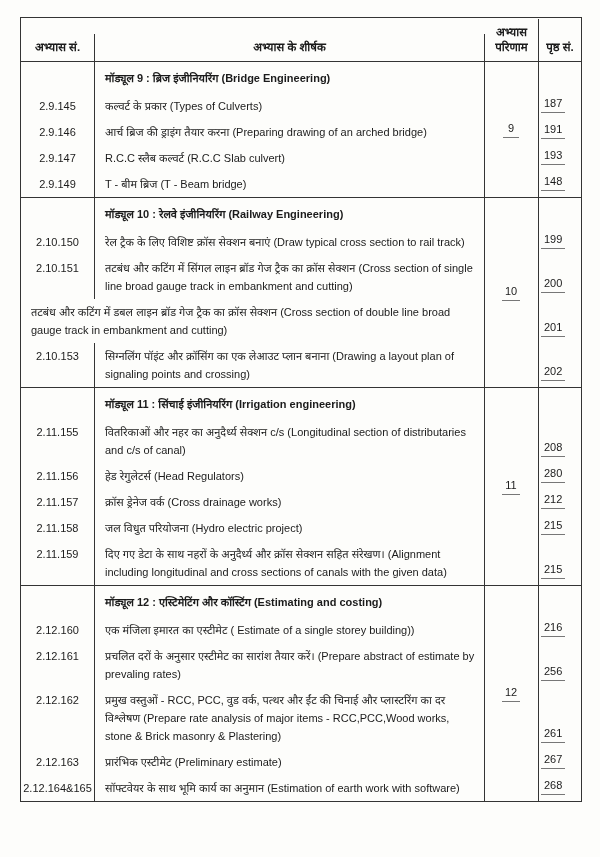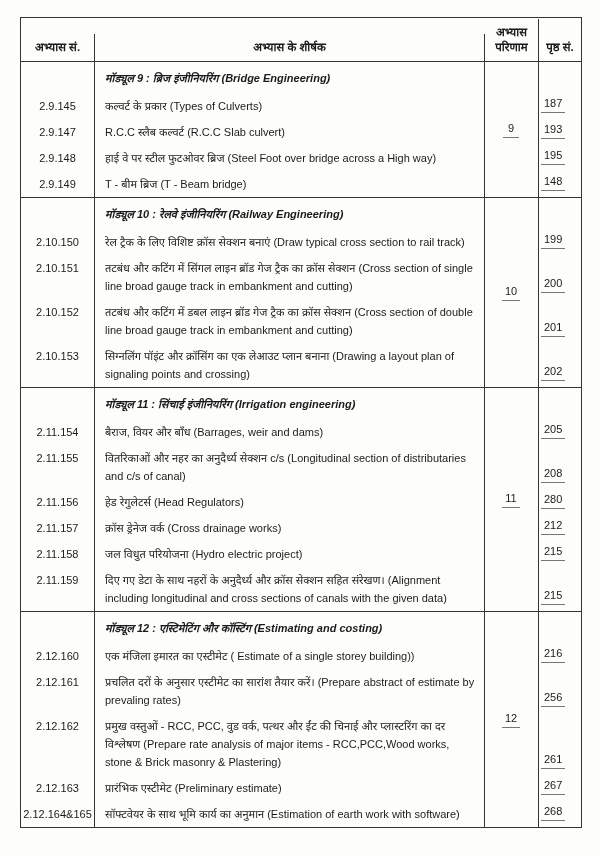--- a/index.html
+++ b/index.html
@@ -52,21 +52,21 @@
     text-align: center;
     font-weight: bold;
     font-size: 11.5px;
     line-height: 15px;
     padding: 6px 3px;
   }
   .module { position: relative; }
   .module + .module { border-top: 1.5px solid #343434; }
   .module-title-row .c-title {
     font-weight: bold;
-    padding-top: 7px; padding-bottom: 6px; font-style: italic;
+    padding-top: 7px; padding-bottom: 6px;
   }
   .outcome {
     position: absolute;
     top: 50%; right: 43px;
     transform: translateY(-50%);
     width: 54px;
     text-align: center;
     font-size: 11px;
   }
   .u {
@@ -99,36 +99,36 @@
           </div>
           <div class="row">
             <div class="c-no">2.9.145</div>
             <div class="c-title">कल्वर्ट के प्रकार (Types of Culverts)</div>
             <div class="c-out"></div>
             <div class="c-page">
               <span class="u">187</span>
             </div>
           </div>
           <div class="row">
+            <div class="c-no">2.9.146</div>
+            <div class="c-title">आर्च ब्रिज की ड्राइंग तैयार करना (Preparing drawing of an arched bridge)</div>
+            <div class="c-out"></div>
+            <div class="c-page">
+              <span class="u">191</span>
+            </div>
+          </div>
+          <div class="row">
             <div class="c-no">2.9.147</div>
             <div class="c-title">R.C.C स्लैब कल्वर्ट (R.C.C Slab culvert)</div>
             <div class="c-out"></div>
             <div class="c-page">
               <span class="u">193</span>
             </div>
           </div>
           <div class="row">
-            <div class="c-no">2.9.148</div>
-            <div class="c-title">हाई वे पर स्टील फुटओवर ब्रिज (Steel Foot over bridge across a High way)</div>
-            <div class="c-out"></div>
-            <div class="c-page">
-              <span class="u">195</span>
-            </div>
-          </div>
-          <div class="row">
             <div class="c-no">2.9.149</div>
             <div class="c-title">T - बीम ब्रिज (T - Beam bridge)</div>
             <div class="c-out"></div>
             <div class="c-page">
               <span class="u">148</span>
             </div>
           </div>
           <div class="outcome"><span class="u">9</span></div>
         </div>
         <div class="module">
@@ -148,21 +148,20 @@
           </div>
           <div class="row">
             <div class="c-no">2.10.151</div>
             <div class="c-title">तटबंध और कटिंग में सिंगल लाइन ब्रॉड गेज ट्रैक का क्रॉस सेक्शन (Cross section of single line broad gauge track in embankment and cutting)</div>
             <div class="c-out"></div>
             <div class="c-page">
               <span class="u">200</span>
             </div>
           </div>
           <div class="row">
-            <div class="c-no">2.10.152</div>
             <div class="c-title">तटबंध और कटिंग में डबल लाइन ब्रॉड गेज ट्रैक का क्रॉस सेक्शन (Cross section of double line broad gauge track in embankment and cutting)</div>
             <div class="c-out"></div>
             <div class="c-page">
               <span class="u">201</span>
             </div>
           </div>
           <div class="row">
             <div class="c-no">2.10.153</div>
             <div class="c-title">सिग्नलिंग पॉइंट और क्रॉसिंग का एक लेआउट प्लान बनाना (Drawing a layout plan of signaling points and crossing)</div>
             <div class="c-out"></div>
@@ -171,28 +170,20 @@
             </div>
           </div>
           <div class="outcome"><span class="u">10</span></div>
         </div>
         <div class="module">
           <div class="row module-title-row">
             <div class="c-no"></div>
             <div class="c-title">मॉड्यूल 11 : सिंचाई इंजीनियरिंग (Irrigation engineering)</div>
             <div class="c-out"></div>
             <div class="c-page"></div>
-          </div>
-          <div class="row">
-            <div class="c-no">2.11.154</div>
-            <div class="c-title">बैराज, वियर और बाँध (Barrages, weir and dams)</div>
-            <div class="c-out"></div>
-            <div class="c-page">
-              <span class="u">205</span>
-            </div>
           </div>
           <div class="row">
             <div class="c-no">2.11.155</div>
             <div class="c-title">वितरिकाओं और नहर का अनुदैर्ध्य सेक्शन c/s (Longitudinal section of distributaries and c/s of canal)</div>
             <div class="c-out"></div>
             <div class="c-page">
               <span class="u">208</span>
             </div>
           </div>
           <div class="row">

